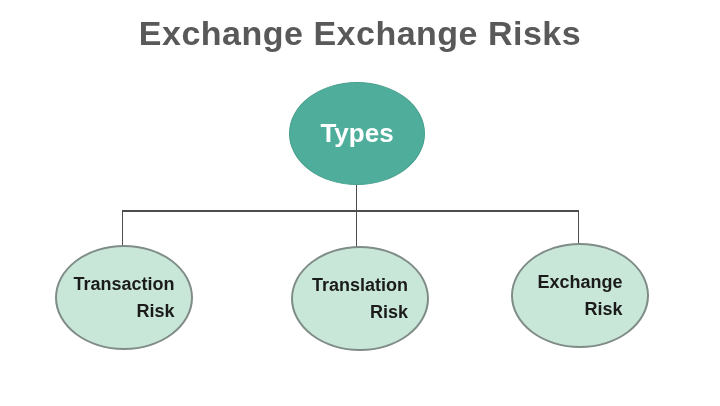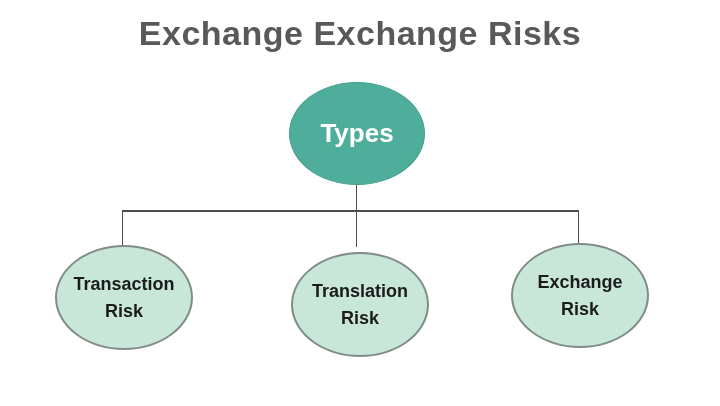--- a/index.html
+++ b/index.html
@@ -51,24 +51,25 @@
   }
   .node-child {
     width: 138px;
     height: 105px;
     background: #C9E7D9;
     border: 2px solid #7F8C87;
     color: #1B1B1B;
     font-size: 18px;
     font-weight: bold;
     line-height: 1.45;
+    text-align: right;
   }
   .node-child .lbl-line { display: block; }
   #node-child-0 { left: 55px;  top: 245px; }
-  #node-child-1 { left: 291px; top: 252px; }
+  #node-child-1 { left: 291px; top: 246px; }
   #node-child-2 { left: 511px; top: 243px; }
   .connector {
     position: absolute;
     background: #4D4D4D;
   }
   .line-root-stem  { left: 355.5px; top: 183px; width: 1.5px; height: 28px; }
   .line-horizontal { left: 121.5px; top: 210px; width: 457.5px; height: 1.5px; }
   .line-drop-left  { left: 121.5px; top: 210px; width: 1.5px; height: 36px; }
   .line-drop-mid   { left: 355.5px; top: 210px; width: 1.5px; height: 37px; }
   .line-drop-right { left: 577.5px; top: 210px; width: 1.5px; height: 34px; }

